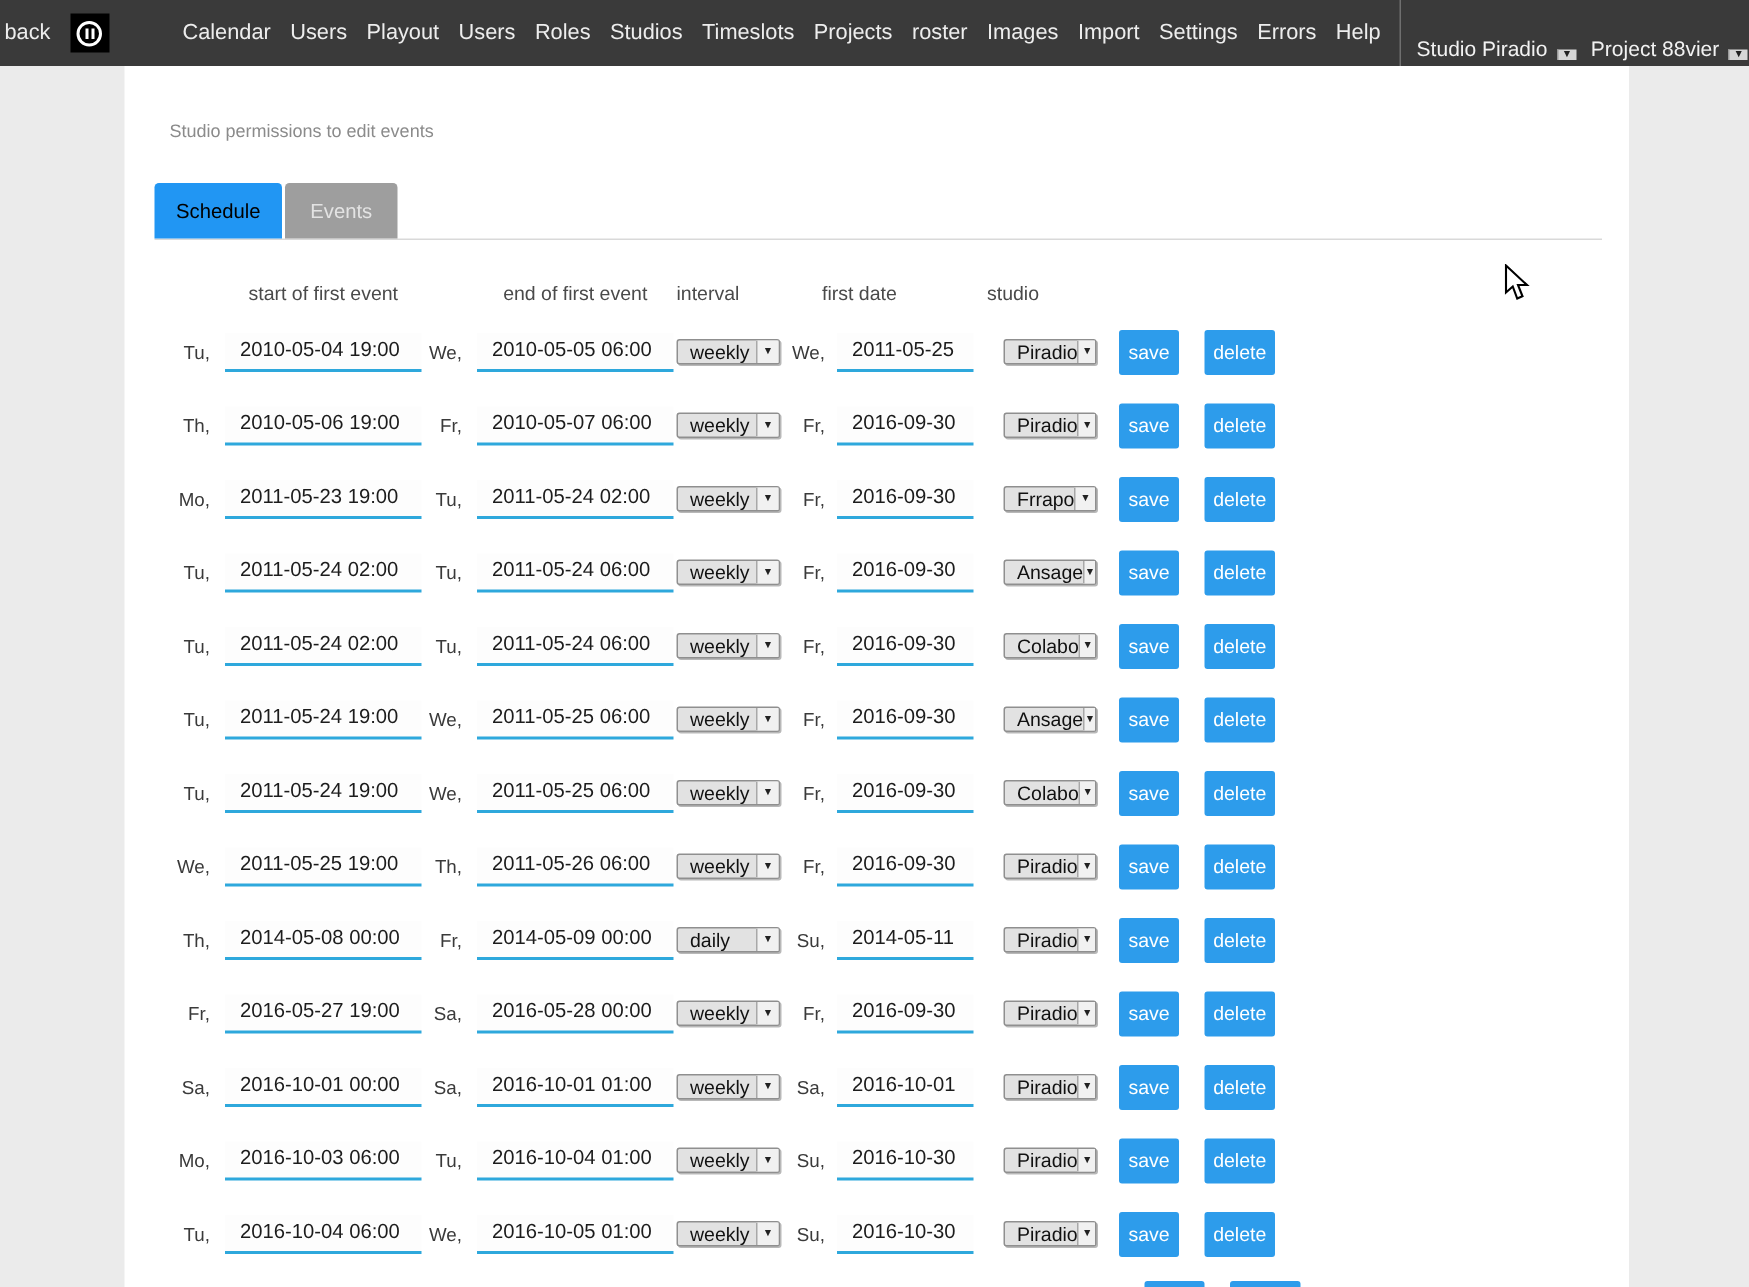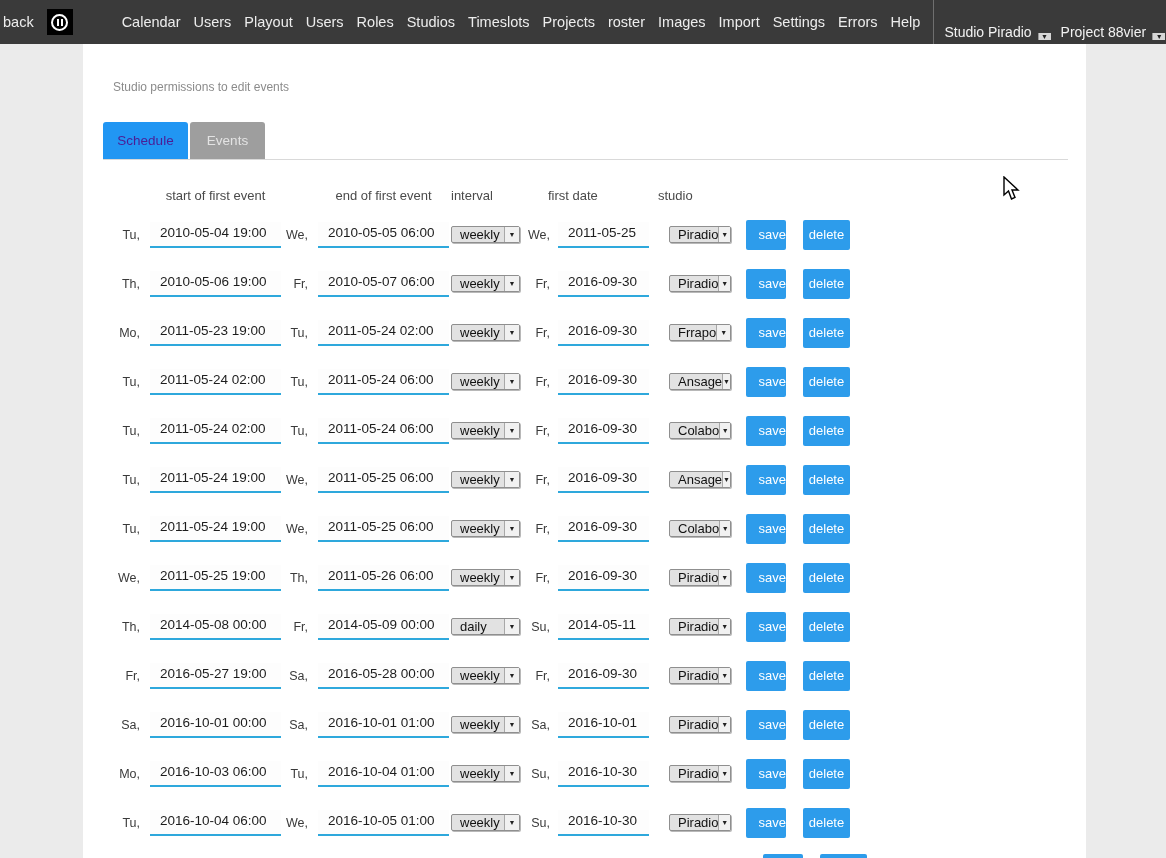--- a/index.html
+++ b/index.html
@@ -48,21 +48,21 @@
   .page-title { margin-left:30px; color:#8b8b8b; font-size:12px; font-weight:normal; }
 
   .tabs {
     display:flex; gap:2px; margin:28px 18px 0 20px;
     border-bottom:1px solid #d9d9d9;
   }
   .tab {
     height:37px; line-height:37px; text-align:center; font-size:13.5px;
     border-radius:3px 3px 0 0; cursor:pointer;
   }
-  .tab.active { background:#2196f3; color:#4c1d95; width:85px; }
+  .tab.active { background:#2196f3; color:#000000; width:85px; }
   .tab.inactive { background:#9e9e9e; color:#e3e3e3; width:75px; }
 
   
   .thead { display:flex; align-items:center; height:30px; margin-top:20px; color:#4a4a4a; font-size:13px; }
   .row { display:flex; align-items:center; height:49px; }
 
   .c-day1 { width:57px; text-align:right; margin-right:10px; }
   .c-in1  { width:131px; }
   .c-day2 { width:27px; text-align:right; margin-right:10px; }
   .c-in2  { width:131px; }
@@ -94,21 +94,21 @@
   .sel .txt { flex:1; display:flex; align-items:center; padding-left:8px; font-size:13px; color:#111; }
   .sel .arrow {
     width:15px; background:#f1f1f1; border-left:1px solid #a8a8a8;
     display:flex; align-items:center; justify-content:center; font-size:7px; color:#222;
   }
 
   .btn {
     height:30px; border:none; border-radius:2px; background:#2d9ceb; color:#fff;
     font-family:"Liberation Sans", sans-serif; font-size:13px; cursor:pointer;
   }
-  .btn-save { width:40px;text-align:right; }
+  .btn-save { width:40px; }
   .btn-del { width:47px; }
 
   
   .clipped-btn { position:absolute; top:854px; height:30px; }
   .clipped-save { left:763px; width:40px; }
   .clipped-del { left:820px; width:47px; }
 
   .cursor { position:absolute; left:1002px; top:176px; pointer-events:none; }
 </style>
 </head>

